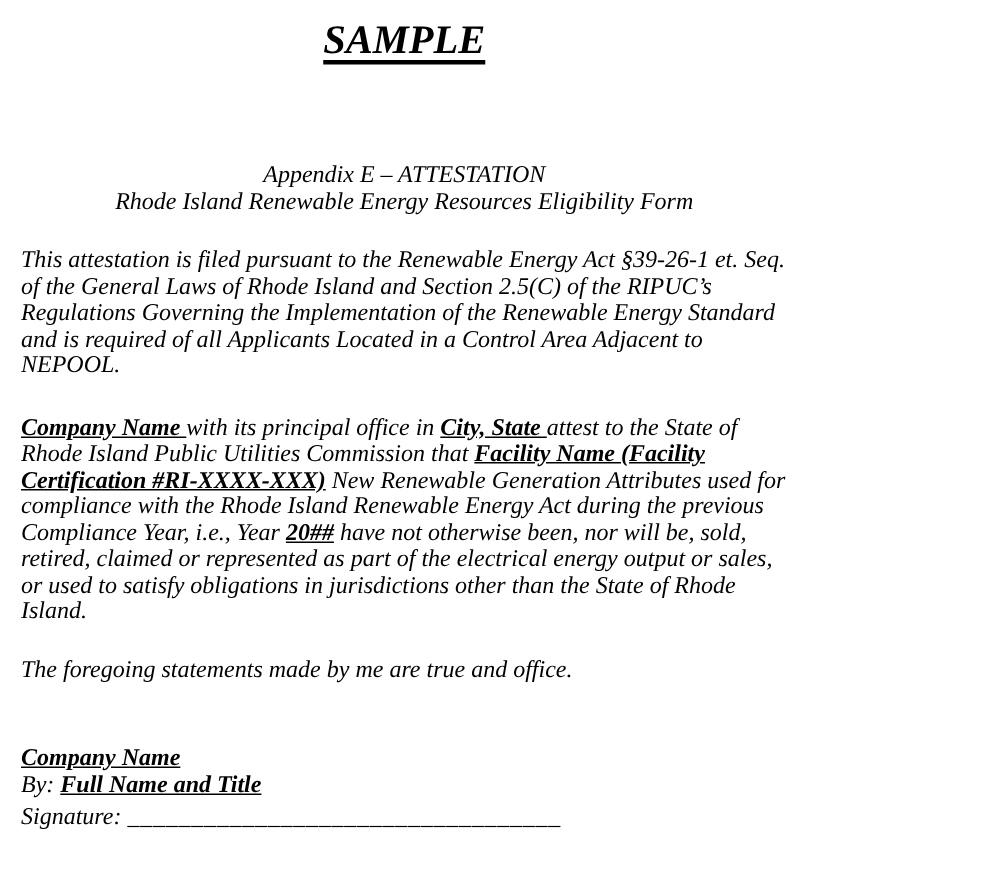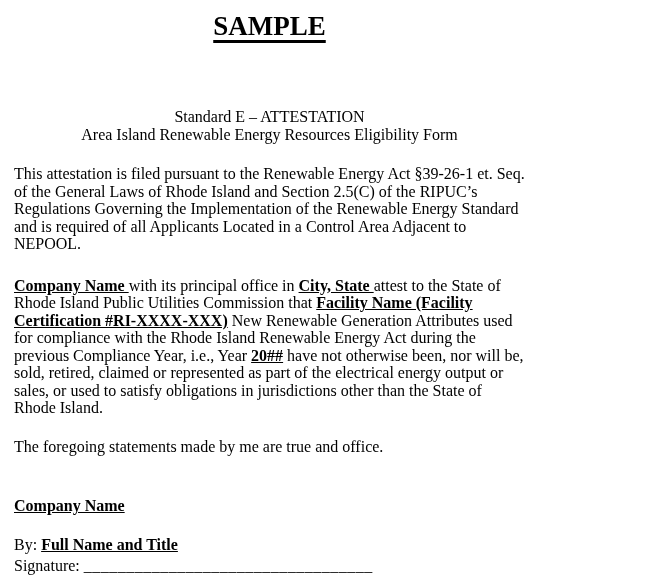--- a/index.html
+++ b/index.html
@@ -12,20 +12,21 @@
     width: 539px;
     height: 585px;
     box-sizing: border-box;
     background: #ffffff;
     color: #000000;
     padding: 8px 14px 0 14px;
     font-family: "Liberation Serif", "DejaVu Serif", serif;
     font-size: 16px;
     line-height: 17.5px;
     overflow: hidden;
+    font-style: italic;
   }
   .watermark {
     margin: 0;
     text-align: center;
     font-size: 27px;
     line-height: 36px;
     font-weight: bold;
   }
   .watermark .uline {
     text-decoration: underline;
@@ -34,41 +35,41 @@
   }
   .heading {
     margin-top: 64px;
     text-align: center;
   }
   p { margin: 0; }
   .p1 { margin-top: 22px; }
   .p2 { margin-top: 24px; }
   .p3 { margin-top: 21px; }
   .company-line { margin-top: 42px; }
-  .by-line { margin-top: 21px; }
+  .by-line { }
   .sig-line { margin-top: 4px; }
   .date-line { margin-top: 30px; }
   .bu {
     font-weight: bold;
     text-decoration: underline;
   }
   .blank-line {
     letter-spacing: 0.5px;
   }
 </style>
 </head>
 <body>
 
 <div class="page">
 
   <h1 class="watermark"><span class="uline">SAMPLE</span></h1>
 
   <div class="heading">
-    <div>Standard E – ATTESTATION</div>
-    <div>Area Island Renewable Energy Resources Eligibility Form</div>
+    <div>Appendix E – ATTESTATION</div>
+    <div>Rhode Island Renewable Energy Resources Eligibility Form</div>
   </div>
 
   <p class="p1">This attestation is filed pursuant to the Renewable Energy Act §39-26-1 et. Seq. of the General Laws of Rhode Island and Section 2.5(C) of the RIPUC’s Regulations Governing the Implementation of the Renewable Energy Standard and is required of all Applicants Located in a Control Area Adjacent to NEPOOL.</p>
 
   <p class="p2"><span class="bu">Company Name&nbsp;</span><span>with its principal office in </span><span class="bu">City, State&nbsp;</span><span>attest to the State of Rhode Island Public Utilities Commission that </span><span class="bu">Facility Name (Facility Certification #RI-XXXX-XXX)</span><span> New Renewable Generation Attributes used for compliance with the Rhode Island Renewable Energy Act during the previous Compliance Year, i.e., Year </span><span class="bu">20##</span><span> have not otherwise been, nor will be, sold, retired, claimed or represented as part of the electrical energy output or sales, or used to satisfy obligations in jurisdictions other than the State of Rhode Island.</span></p>
 
   <p class="p3">The foregoing statements made by me are true and office.</p>
 
   <p class="company-line"><span class="bu">Company Name</span></p>
 

